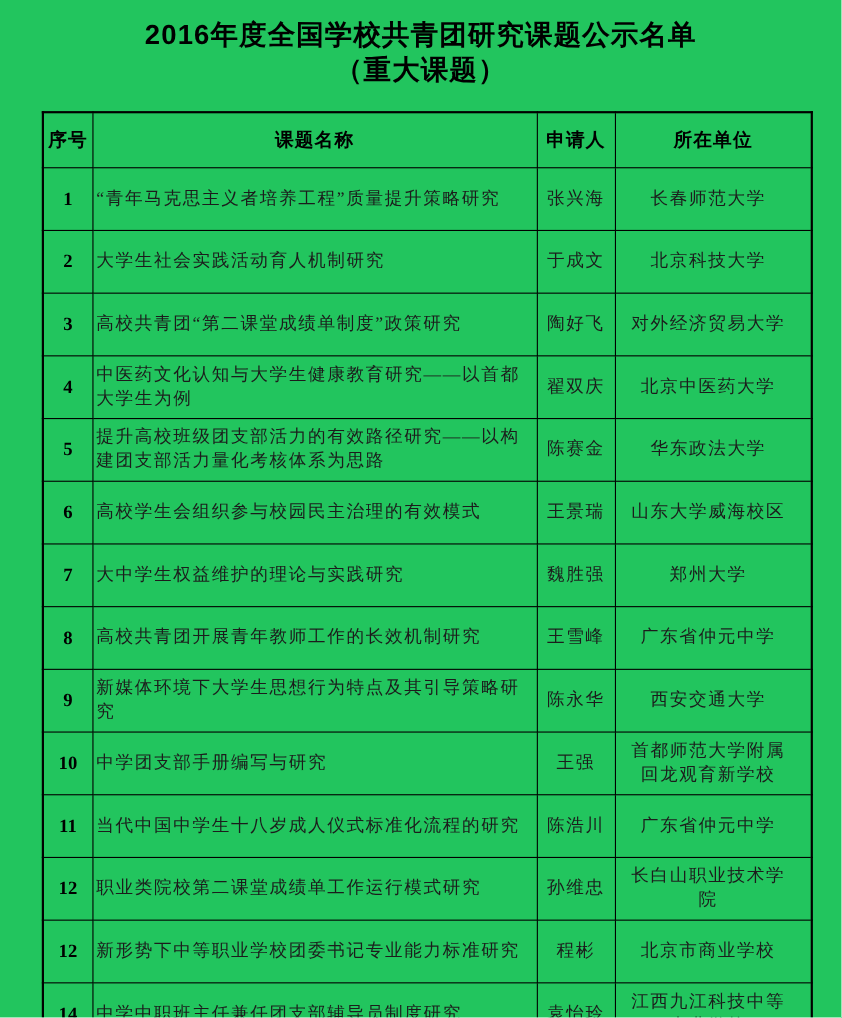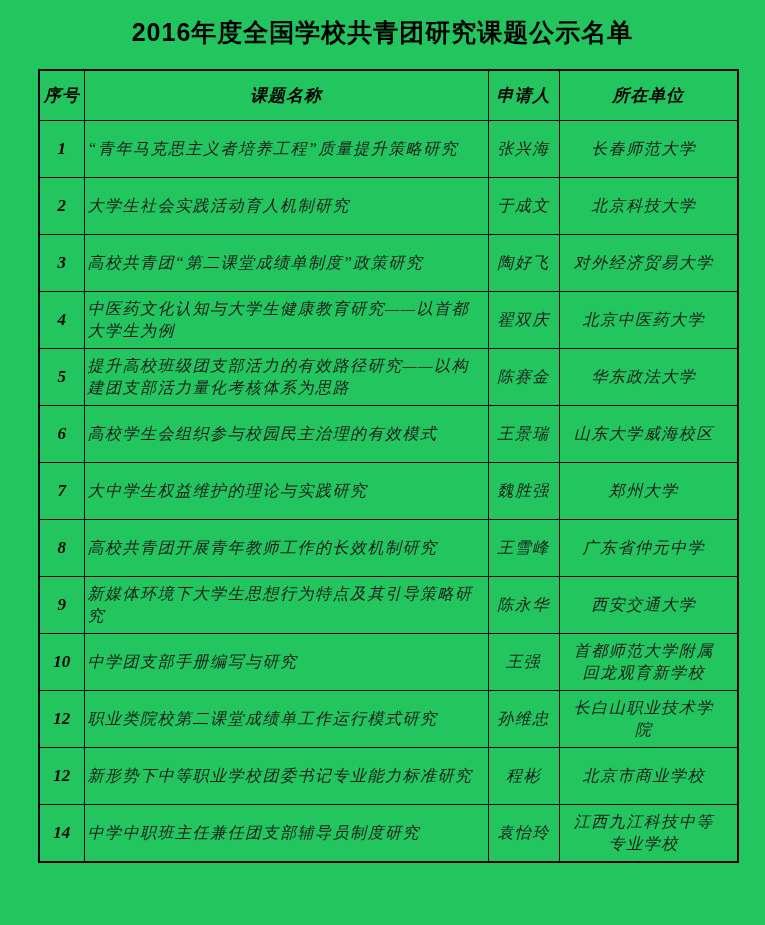--- a/index.html
+++ b/index.html
@@ -30,21 +30,20 @@
     border-collapse: collapse;
     table-layout: fixed;
     width: 699px;
     margin: 21px 0 0 38px;
     border: 2px solid #000000;
   }
   table.topics th, table.topics td {
     border: 1px solid #000000;
     vertical-align: middle;
     overflow: hidden;
-    font-style: italic;
   }
   col.w-index     { width: 45px; }
   col.w-topic     { width: 404px; }
   col.w-applicant { width: 71px; }
   col.w-unit      { width: 179px; }
 
   thead th {
     height: 47px;
     font-family: "Liberation Sans", "DejaVu Sans", sans-serif;
     font-weight: bold;
@@ -79,20 +78,21 @@
     color: #1c1c1c;
   }
 </style>
 </head>
 <body>
 
 <div class="page">
 
   <div class="title-block">
     <div>2016年度全国学校共青团研究课题公示名单</div>
+    <div>（重大课题）</div>
   </div>
 
   <table class="topics">
     <colgroup>
       <col class="w-index">
       <col class="w-topic">
       <col class="w-applicant">
       <col class="w-unit">
     </colgroup>
     <thead>
@@ -167,20 +167,26 @@
       <td class="c-unit">西安交通大学</td>
     </tr>
 
     <tr>
       <td class="c-index">10</td>
       <td class="c-topic">中学团支部手册编写与研究</td>
       <td class="c-applicant">王强</td>
       <td class="c-unit">首都师范大学附属回龙观育新学校</td>
     </tr>
 
+    <tr>
+      <td class="c-index">11</td>
+      <td class="c-topic">当代中国中学生十八岁成人仪式标准化流程的研究</td>
+      <td class="c-applicant">陈浩川</td>
+      <td class="c-unit">广东省仲元中学</td>
+    </tr>
 
     <tr>
       <td class="c-index">12</td>
       <td class="c-topic">职业类院校第二课堂成绩单工作运行模式研究</td>
       <td class="c-applicant">孙维忠</td>
       <td class="c-unit">长白山职业技术学院</td>
     </tr>
 
     <tr>
       <td class="c-index">12</td>

